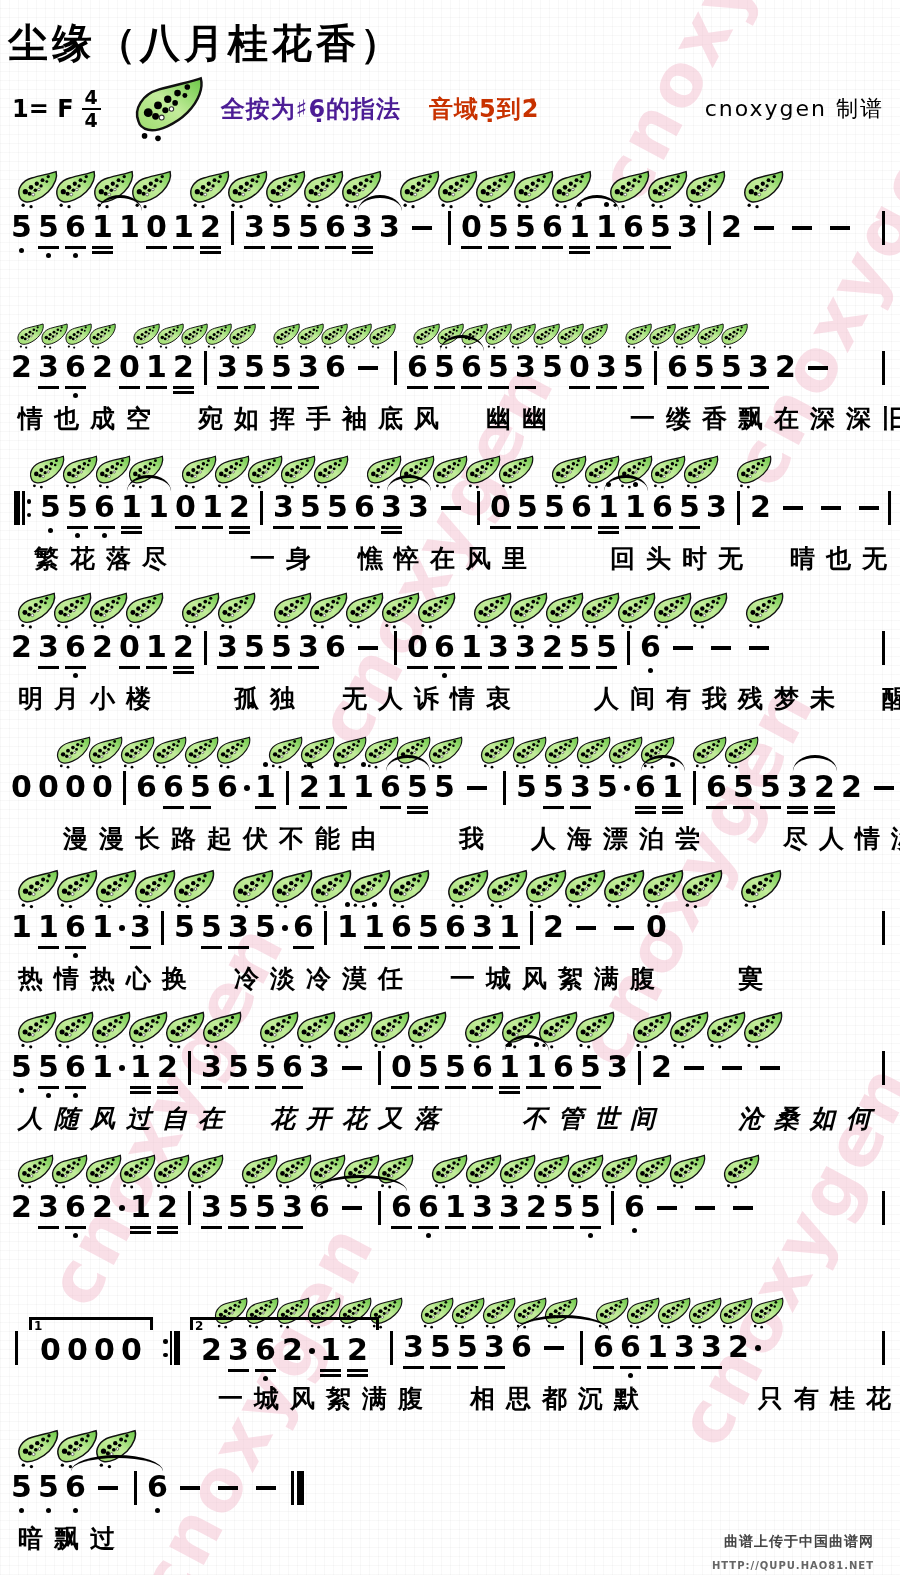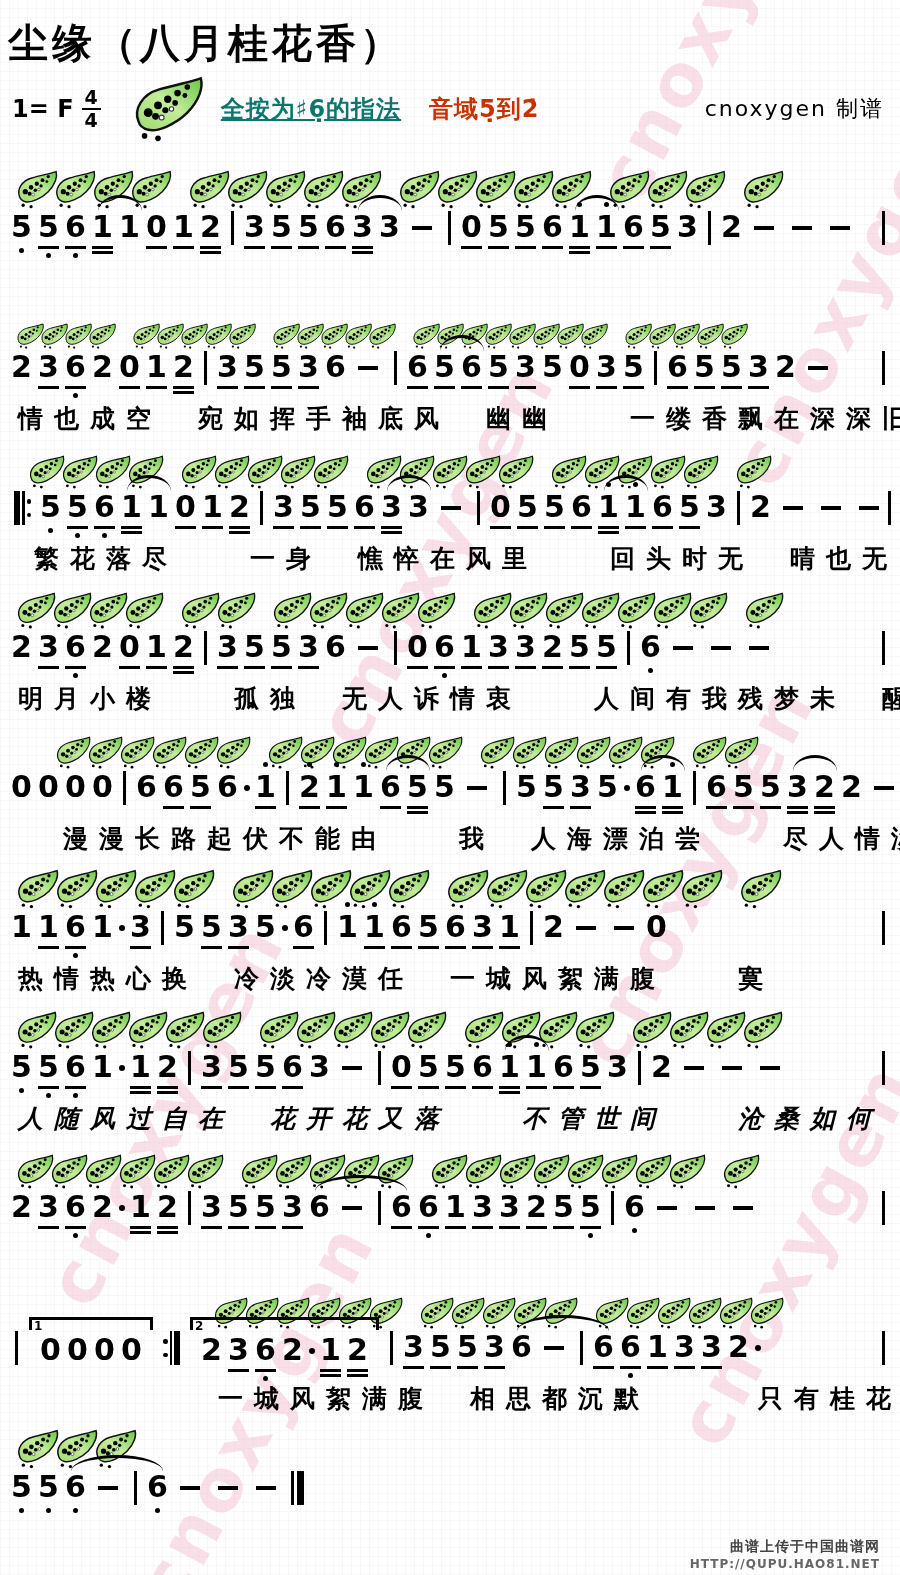--- a/index.html
+++ b/index.html
@@ -61,23 +61,23 @@
   .repeat .thin{width:2.5px;height:34px;background:#000;margin:0 2px;}
   .repeat .dots{display:flex;flex-direction:column;justify-content:center;gap:9px;height:34px;}
   .repeat .dots i{width:4.5px;height:4.5px;border-radius:50%;background:#000;}
   .ending{position:relative;display:flex;align-items:flex-start;border-top:3px solid #000;margin:-14px 4px 0 4px;padding:14px 8px 0 8px;}
   .ending::before,.ending::after{content:"";position:absolute;top:-1px;width:3px;height:11px;background:#000;}
   .ending::before{left:0;}
   .ending::after{right:0;}
   .ending .elab{position:absolute;top:0;left:5px;font-size:12px;font-weight:bold;line-height:1;}
   .lyrics{font-size:25px;font-weight:bold;letter-spacing:11px;white-space:pre;margin-top:3px;height:34px;}
 
-  .footer{position:absolute;right:20px;bottom:4px;text-align:right;z-index:2;}
+  .footer{position:absolute;right:26px;bottom:4px;text-align:right;z-index:2;}
   .footer .site{font-size:14px;font-weight:bold;color:#444;letter-spacing:1px;}
-  .footer .url{font-size:12px;font-weight:bold;color:#666;letter-spacing:1px;margin-top:1px;}
+  .footer .url{font-size:10px;font-weight:bold;color:#666;letter-spacing:1px;margin-top:9px;}
 </style>
 </head>
 <body>
 
 <svg width="0" height="0" style="position:absolute">
   <defs>
     <linearGradient id="og" x1="0" y1="1" x2="1" y2="0">
       <stop id="og-s1" offset="0" stop-color="#9ddb6e"></stop>
       <stop id="og-s2" offset="0.5" stop-color="#c3ec9b"></stop>
       <stop id="og-s3" offset="1" stop-color="#6cc847"></stop>
@@ -117,21 +117,21 @@
 
   <div class="header-row">
     <span class="key-label">1= F</span>
     <span class="timesig">
       <span class="tn">4</span>
       <span class="td">4</span>
     </span>
     <svg class="header-oca" viewBox="0 0 60 54" width="76" height="66">
         <use href="#ocashape"></use>
       </svg>
-    <span class="fingering-note" style="color: #0f766e; text-decoration: underline;">全按为♯6̣的指法</span>
+    <span class="fingering-note" style="color: #4c1d95;">全按为♯6̣的指法</span>
     <span class="range-note" style="color: rgb(200, 50, 0);">音域5̣到2̇</span>
     <span class="credit">cnoxygen 制谱</span>
   </div>
 
   <div id="score">
       <div class="system">
         <div class="oca-row" style="padding-left: 8px;">
           <div class="oca-group">
             <svg viewBox="0 0 60 54" width="43" height="39">
               <use href="#ocashape"></use>
@@ -1757,20 +1757,21 @@
             <span class="odot db"></span>
           </span>
           <span class="dash"></span>
           <span class="dash"></span>
           <span class="dash"></span>
           <span class="finalbar">
             <span class="thin"></span>
             <span class="thick"></span>
           </span>
         </div>
+        <div class="lyrics" style="padding-left: 10px;">暗飘过</div>
       </div>
     </div>
 </div>
 
 <div class="footer">
   <div class="site">曲谱上传于中国曲谱网</div>
   <div class="url">HTTP://QUPU.HAO81.NET</div>
 </div>
 
 </body></html>

